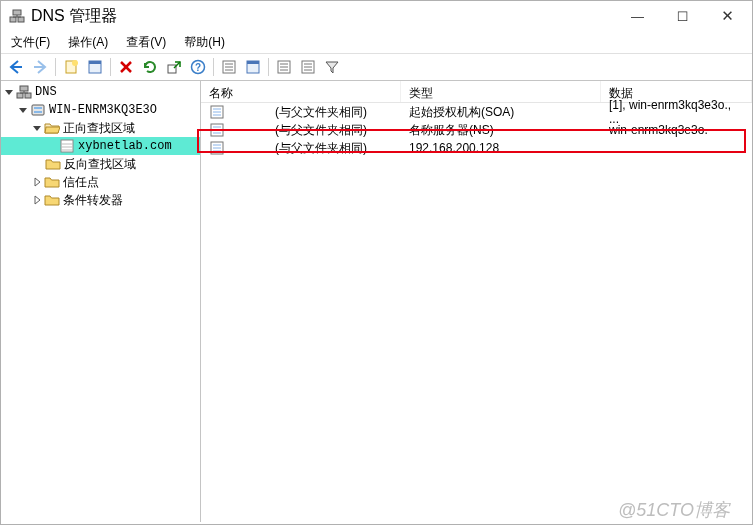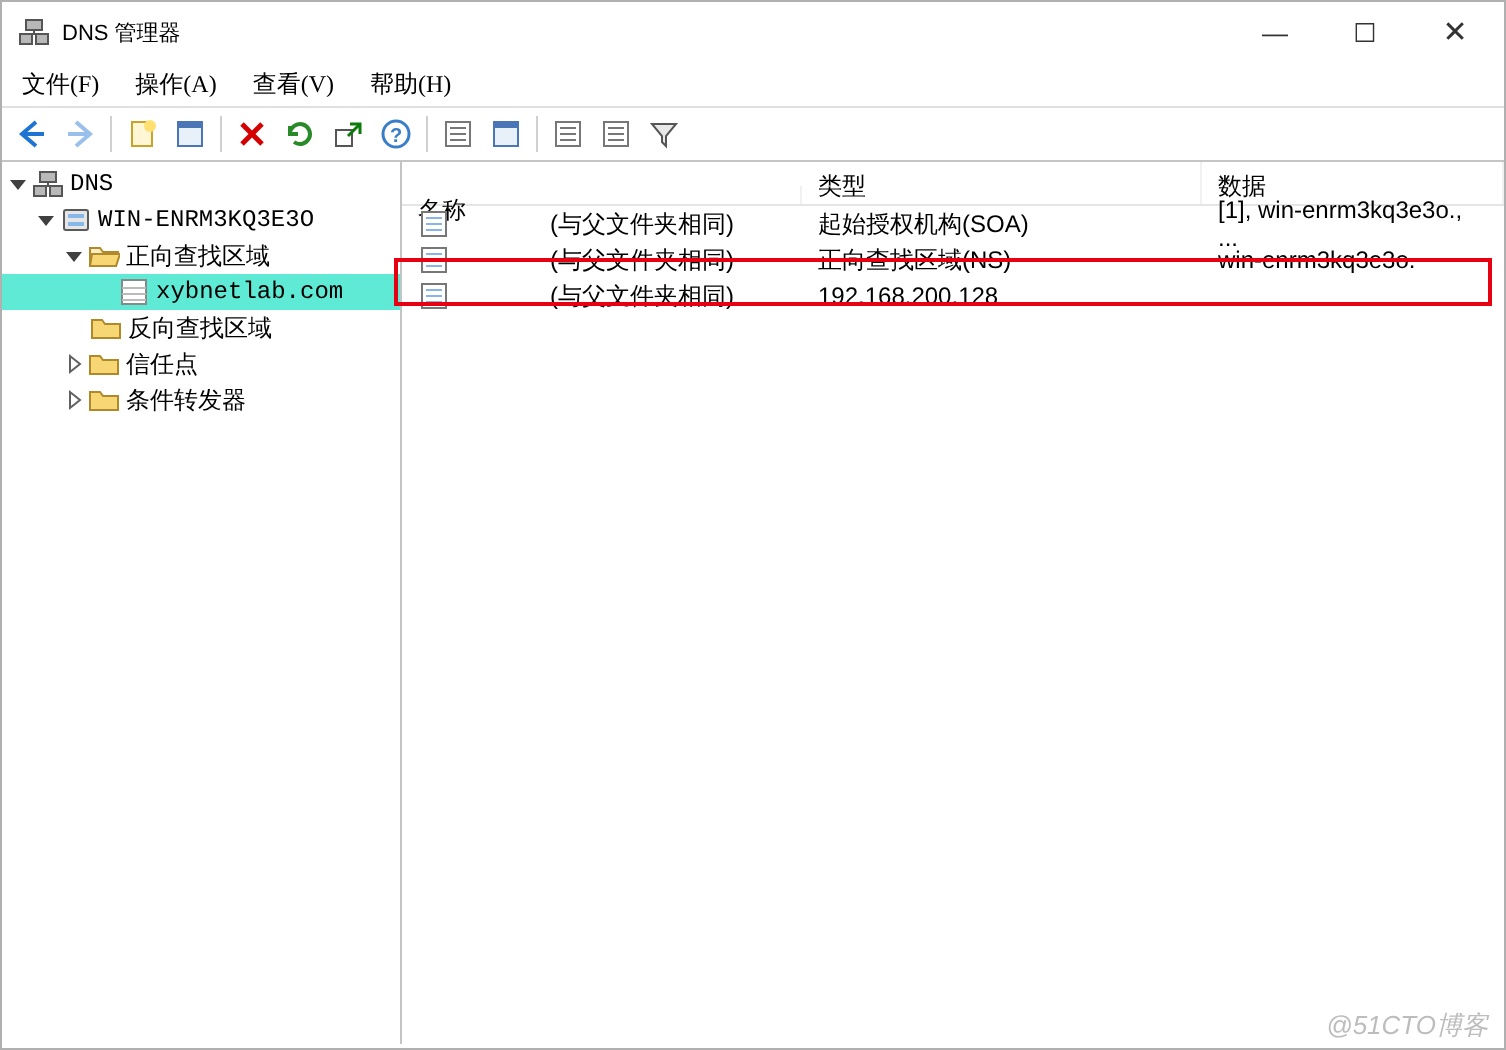--- a/index.html
+++ b/index.html
@@ -1,48 +1,48 @@
 <!DOCTYPE html>
 <html><head>
 <meta charset="utf-8">
 <style>
   * { box-sizing: border-box; margin: 0; padding: 0; }
   body { font-family: "Microsoft YaHei", "Segoe UI", Tahoma, sans-serif; font-size: 12px; background: #fff; color: #000; width: 753px; height: 525px; border: 1px solid #b0b0b0; position: relative; }
   .titlebar { height: 30px; display: flex; align-items: center; padding: 0 2px 0 8px; }
   .titlebar .icon { width: 16px; height: 16px; margin-right: 6px; }
-  .titlebar .title { flex: 1; font-size: 11px; }
+  .titlebar .title { flex: 1; font-size: 16px; }
   .winbtns { display: flex; }
   .winbtn { width: 45px; height: 28px; display: flex; align-items: center; justify-content: center; font-size: 13px; color: #333; }
   .winbtn.close { font-size: 15px; }
   .menubar { height: 22px; display: flex; align-items: center; padding: 0 2px; gap: 2px; background: #fff; }
-  .menubar .menu { padding: 2px 8px; font-family: Liberation Serif, serif; }
+  .menubar .menu { padding: 2px 8px; }
   .toolbar { height: 28px; display: flex; align-items: center; padding: 2px 4px; gap: 2px; border-top: 1px solid #e0e0e0; border-bottom: 1px solid #c4c4c4; background: #fff; }
   .tbtn { width: 22px; height: 22px; display: inline-flex; align-items: center; justify-content: center; border-radius: 2px; }
   .tsep { width: 1px; height: 18px; background: #d0d0d0; margin: 0 2px; }
   .body { display: flex; height: calc(100% - 82px); }
   .tree { width: 200px; border-right: 1px solid #c4c4c4; padding: 2px 0; overflow: auto; }
   .tree-item { display: flex; align-items: center; height: 18px; padding: 0 2px; white-space: nowrap; font-family: Liberation Mono, monospace; }
   .tree-item.selected { background: #5eead4; }
   .twisty { width: 12px; height: 12px; display: inline-flex; align-items: center; justify-content: center; color: #6a6a6a; margin-right: 1px; flex-shrink:0;}
   .ticon { width: 16px; height: 16px; margin-right: 3px; flex-shrink:0;}
   .content { flex: 1; position: relative; }
   .cols { display: flex; height: 22px; border-bottom: 1px solid #e5e5e5; background: #fff; }
   .col { padding: 4px 8px; border-right: 1px solid #f0f0f0; font-size: 12px; color: #000; }
-  .col.c1 { width: 200px; margin-top: 12px; }
+  .col.c1 { width: 200px; }
   .col.c2 { width: 200px; }
   .col.c3 { flex: 1; }
   .rows { position: relative; }
   .row { display: flex; height: 18px; align-items: center; }
   .cell { padding: 0 8px; font-size: 12px; display: flex; align-items: center; overflow: hidden; gap: 46px; }
   .cell.c1 { width: 200px; }
   .cell.c2 { width: 200px; }
   .cell.c3 { flex: 1; }
   .ricon { width: 16px; height: 16px; margin-right: 4px; flex-shrink:0; }
   .highlight-box { position: absolute; top: 128px; left: 196px; width: 549px; height: 24px; border: 2px solid #e60012; pointer-events: none; }
-  .watermark { position: absolute; right: 8px; bottom: 2px; color: #bdbdbd; font-size: 13px; font-style: italic; }
+  .watermark { position: absolute; right: 22px; bottom: 2px; color: #bdbdbd; font-size: 18px; font-style: italic; }
   svg { display: block; }
 </style>
 </head>
 <body>
 
 <svg width="0" height="0" style="position:absolute">
   <defs>
     <g id="dns-icon">
         <rect x="4" y="2" width="8" height="5" fill="#b8b8b8" stroke="#555"></rect>
         <rect x="1" y="9" width="6" height="5" fill="#b8b8b8" stroke="#555"></rect>
@@ -326,21 +326,21 @@
       </div>
       <div class="row">
         <div class="cell c1">
             <span class="ricon">
               <svg width="16" height="16">
                 <use href="#record-icon"></use>
               </svg>
             </span>
             <span>(与父文件夹相同)</span>
           </div>
-        <div class="cell c2">正向查找区域(NS)</div>
+        <div class="cell c2">名称服务器(NS)</div>
         <div class="cell c3">win-enrm3kq3e3o.</div>
       </div>
       <div class="row">
         <div class="cell c1">
             <span class="ricon">
               <svg width="16" height="16">
                 <use href="#record-icon"></use>
               </svg>
             </span>
             <span>(与父文件夹相同)</span>

